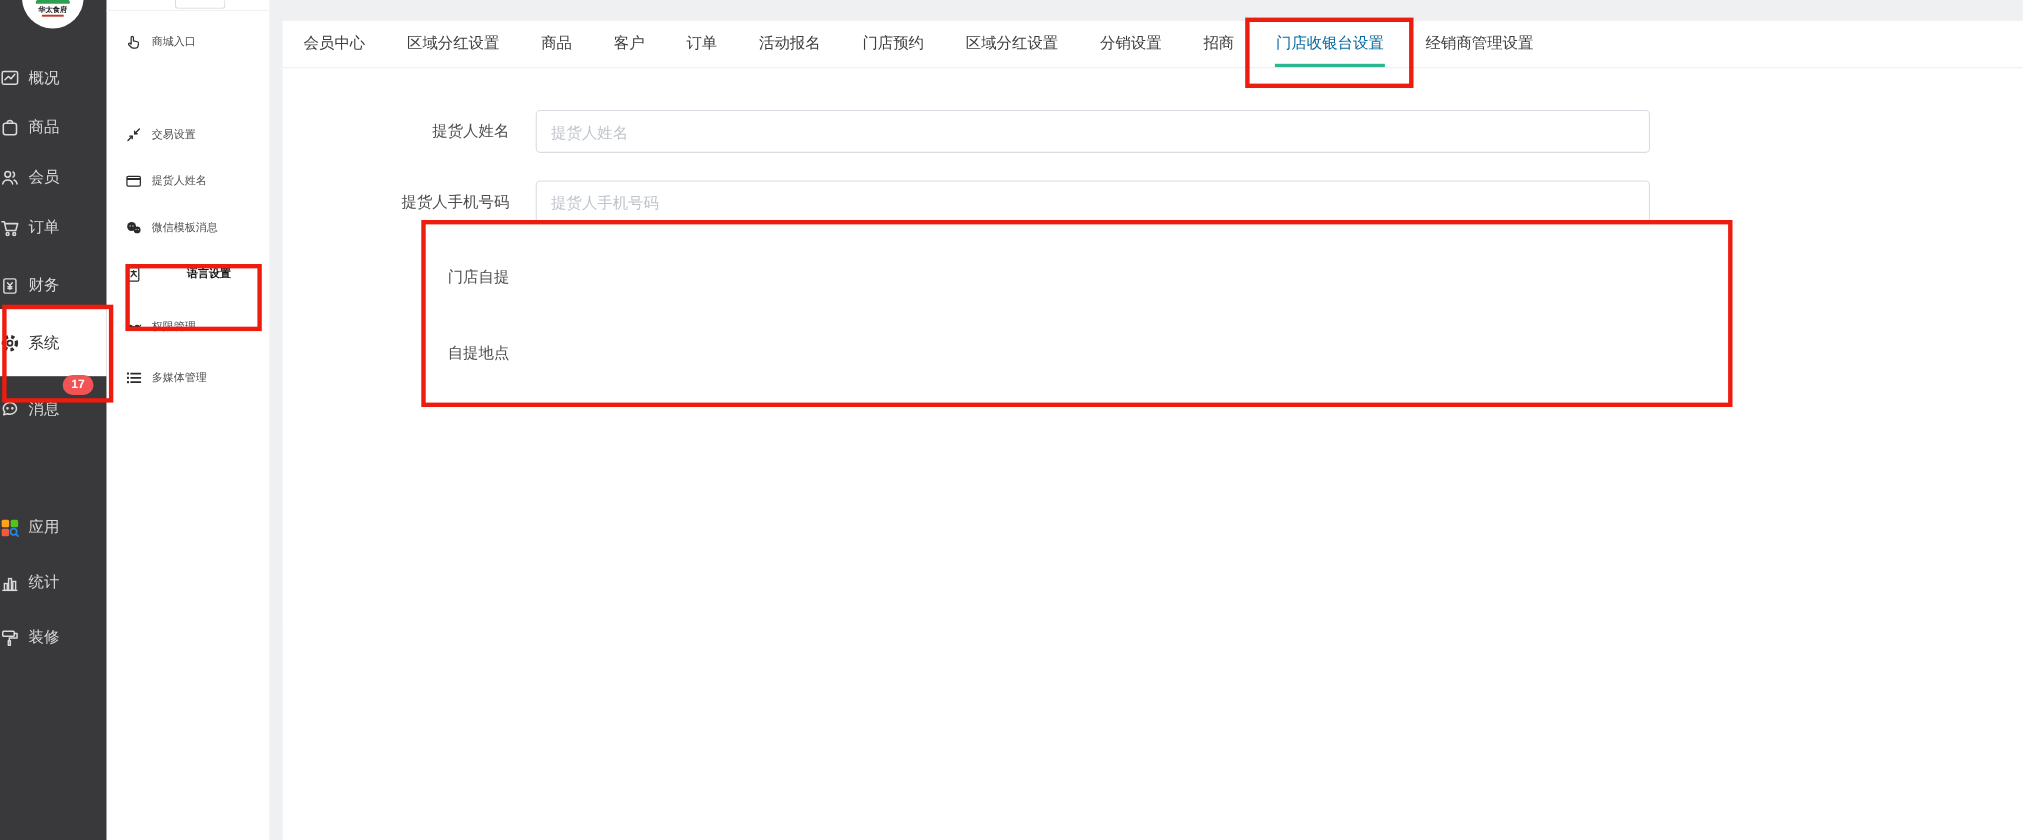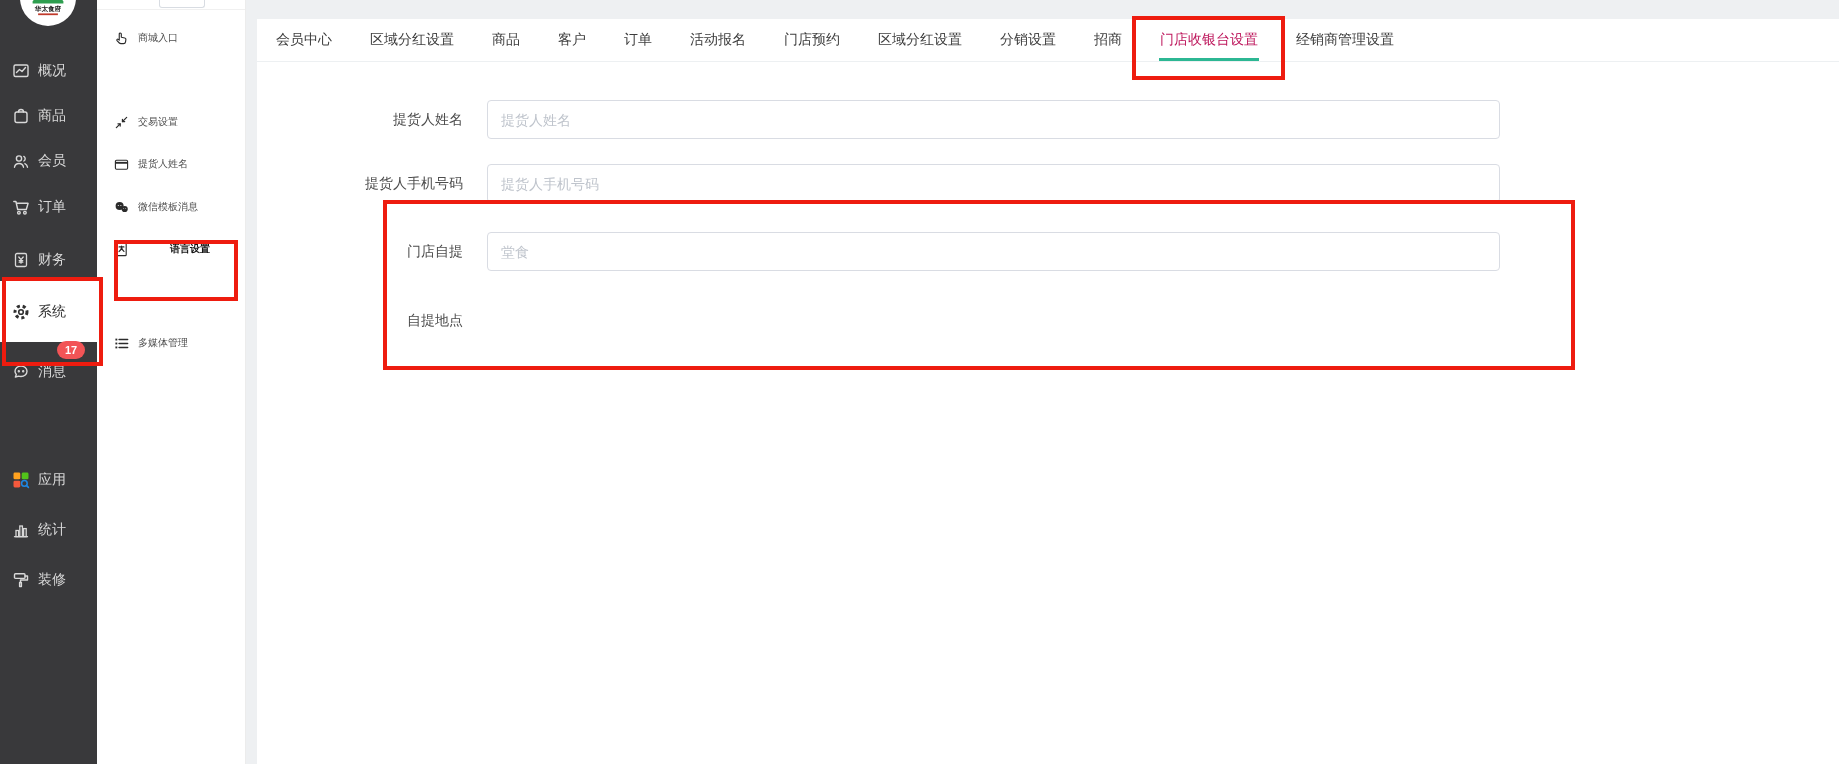--- a/index.html
+++ b/index.html
@@ -7,21 +7,21 @@
     width:1839px;height:764px;position:relative;overflow:hidden;
     background:#fff;
     font-family:"Liberation Sans","DejaVu Sans",sans-serif;
     -webkit-font-smoothing:antialiased;
   }
   
   .sidebar{position:absolute;left:0;top:0;width:97px;height:764px;background:#39393b;z-index:2;}
   .logo{position:absolute;top:-30px;left:20px;width:56px;height:56px;background:#fff;border-radius:50%;
         display:flex;align-items:center;justify-content:center;overflow:hidden;}
   .srow{position:absolute;left:0;width:97px;height:40px;display:flex;align-items:center;
-        padding-left:12px;box-sizing:border-box;gap:8px;color:#d9d9d9;font-size:14px;cursor:pointer;}
+        box-sizing:border-box;gap:8px;color:#d9d9d9;font-size:14px;cursor:pointer;}
   .srow .ic{width:18px;height:18px;display:flex;align-items:center;justify-content:center;flex:0 0 18px;}
   .srow svg{display:block;}
   .active-block{position:absolute;left:0;top:281px;width:97px;height:61px;background:#ffffff;}
   .srow.active{color:#303030;}
   .badge{position:absolute;left:57px;top:341px;min-width:28px;height:18px;border-radius:9px;
          background:#f25456;color:#fff;font-size:11px;font-weight:bold;display:flex;
          align-items:center;justify-content:center;z-index:6;}
   
   .submenu{position:absolute;left:97px;top:0;width:149px;height:764px;background:#fff;
            border-right:1px solid #ececec;box-sizing:border-box;z-index:2;}
@@ -33,21 +33,21 @@
   .mrow .ic{width:16px;height:16px;display:flex;align-items:center;justify-content:center;flex:0 0 16px;color:#2b2b2b;}
   .mrow.active{color:#151515;font-weight:bold;gap:41px;}
   
   .gutter-v{position:absolute;left:246px;top:0;width:11px;height:764px;background:#eef0f2;z-index:1;}
   .gutter-h{position:absolute;left:246px;top:0;width:1593px;height:19px;background:#eef0f2;z-index:1;}
   .card{position:absolute;left:257px;top:19px;width:1582px;height:546px;background:#fff;z-index:2;text-decoration:underline;}
   .tabbar{position:absolute;left:0;top:0;width:100%;height:43px;border-bottom:1px solid #edf0f2;
           box-sizing:border-box;display:flex;align-items:stretch;padding-left:6px;}
   .tab{display:flex;align-items:center;padding:0 13px;margin-right:12px;font-size:14px;color:#3d3d3d;
        cursor:pointer;position:relative;white-space:nowrap;}
-  .tab.active{color:#be185d;}
+  .tab.active{color:#0369a1;}
   .tab.active::after{content:"";position:absolute;left:12px;right:12px;bottom:0;height:3px;background:#2cb793;}
   
   .frow{position:absolute;left:0;height:39px;display:flex;align-items:center;width:100%;}
   .flabel{width:206px;text-align:right;font-size:14px;color:#4d4d4d;flex:0 0 206px;}
   .finput{margin-left:24px;width:1013px;height:39px;box-sizing:border-box;border:1px solid #d9dce3;
           border-radius:4px;padding:0 13px;font-size:14px;color:#333;outline:none;
           font-family:"Liberation Sans","DejaVu Sans",sans-serif;}
   .finput::placeholder{color:#bfc4cc;opacity:1;}
   
   .anno{position:absolute;border:4px solid #ee1c0f;background:transparent;z-index:50;pointer-events:none;box-sizing:border-box;}
@@ -238,20 +238,31 @@
   <div class="mrow active" style="top:229px">
     <span class="ic">
       <svg width="15" height="15" viewBox="0 0 16 16" fill="none" stroke="currentColor" stroke-width="1.2" stroke-linecap="round" stroke-linejoin="round">
         <rect x="3" y="1.5" width="10" height="13" rx="1"></rect>
         <path d="M5.4 5.2 h5.2 M8 4.2 v1 c0 2.2 -1 3.9 -2.6 5 M8 5.2 c0.3 2.2 1.4 4 2.7 4.9"></path>
       </svg>
       </span>
     <span>语言设置</span>
   </div>
 
+  <div class="mrow" style="top:277px">
+    <span class="ic">
+      <svg width="15" height="15" viewBox="0 0 16 16">
+        <circle cx="4.7" cy="8.2" r="2.6" fill="currentColor"></circle>
+          <circle cx="11.3" cy="8.2" r="2.6" fill="currentColor"></circle>
+        <path d="M7 7.6 a1.6 1.3 0 0 1 2 0" fill="none" stroke="currentColor" stroke-width="1.1"></path>
+        <path d="M2.2 7.4 L1.2 6 M13.8 7.4 L14.8 6" stroke="currentColor" stroke-width="1.1" stroke-linecap="round"></path>
+      </svg>
+      </span>
+    <span>权限管理</span>
+  </div>
 
   <div class="mrow" style="top:323px">
     <span class="ic">
       <svg width="15" height="15" viewBox="0 0 16 16">
         <rect x="1.5" y="2.8" width="2" height="2" fill="currentColor"></rect>
           <rect x="1.5" y="7" width="2" height="2" fill="currentColor"></rect>
           <rect x="1.5" y="11.2" width="2" height="2" fill="currentColor"></rect>
         <path d="M5.5 3.8 h9 M5.5 8 h9 M5.5 12.2 h9" stroke="currentColor" stroke-width="1.7" stroke-linecap="round"></path>
       </svg>
       </span>
@@ -306,21 +317,20 @@
   <div class="frow" style="top:81px">
     <label class="flabel">提货人姓名</label>
     <input class="finput" type="text" placeholder="提货人姓名" style="">
   </div>
   <div class="frow" style="top:145px">
     <label class="flabel">提货人手机号码</label>
     <input class="finput" type="text" placeholder="提货人手机号码" style="">
   </div>
   <div class="frow" style="top:213px">
     <label class="flabel">门店自提</label>
-    <input class="finput" type="text" placeholder="堂食" style="">
   </div>
   <div class="frow" style="top:282px">
     <label class="flabel">自提地点</label>
   </div>
 </main>
 
 <div class="anno anno-system"></div>
 <div class="anno anno-language"></div>
 <div class="anno anno-form"></div>
 

